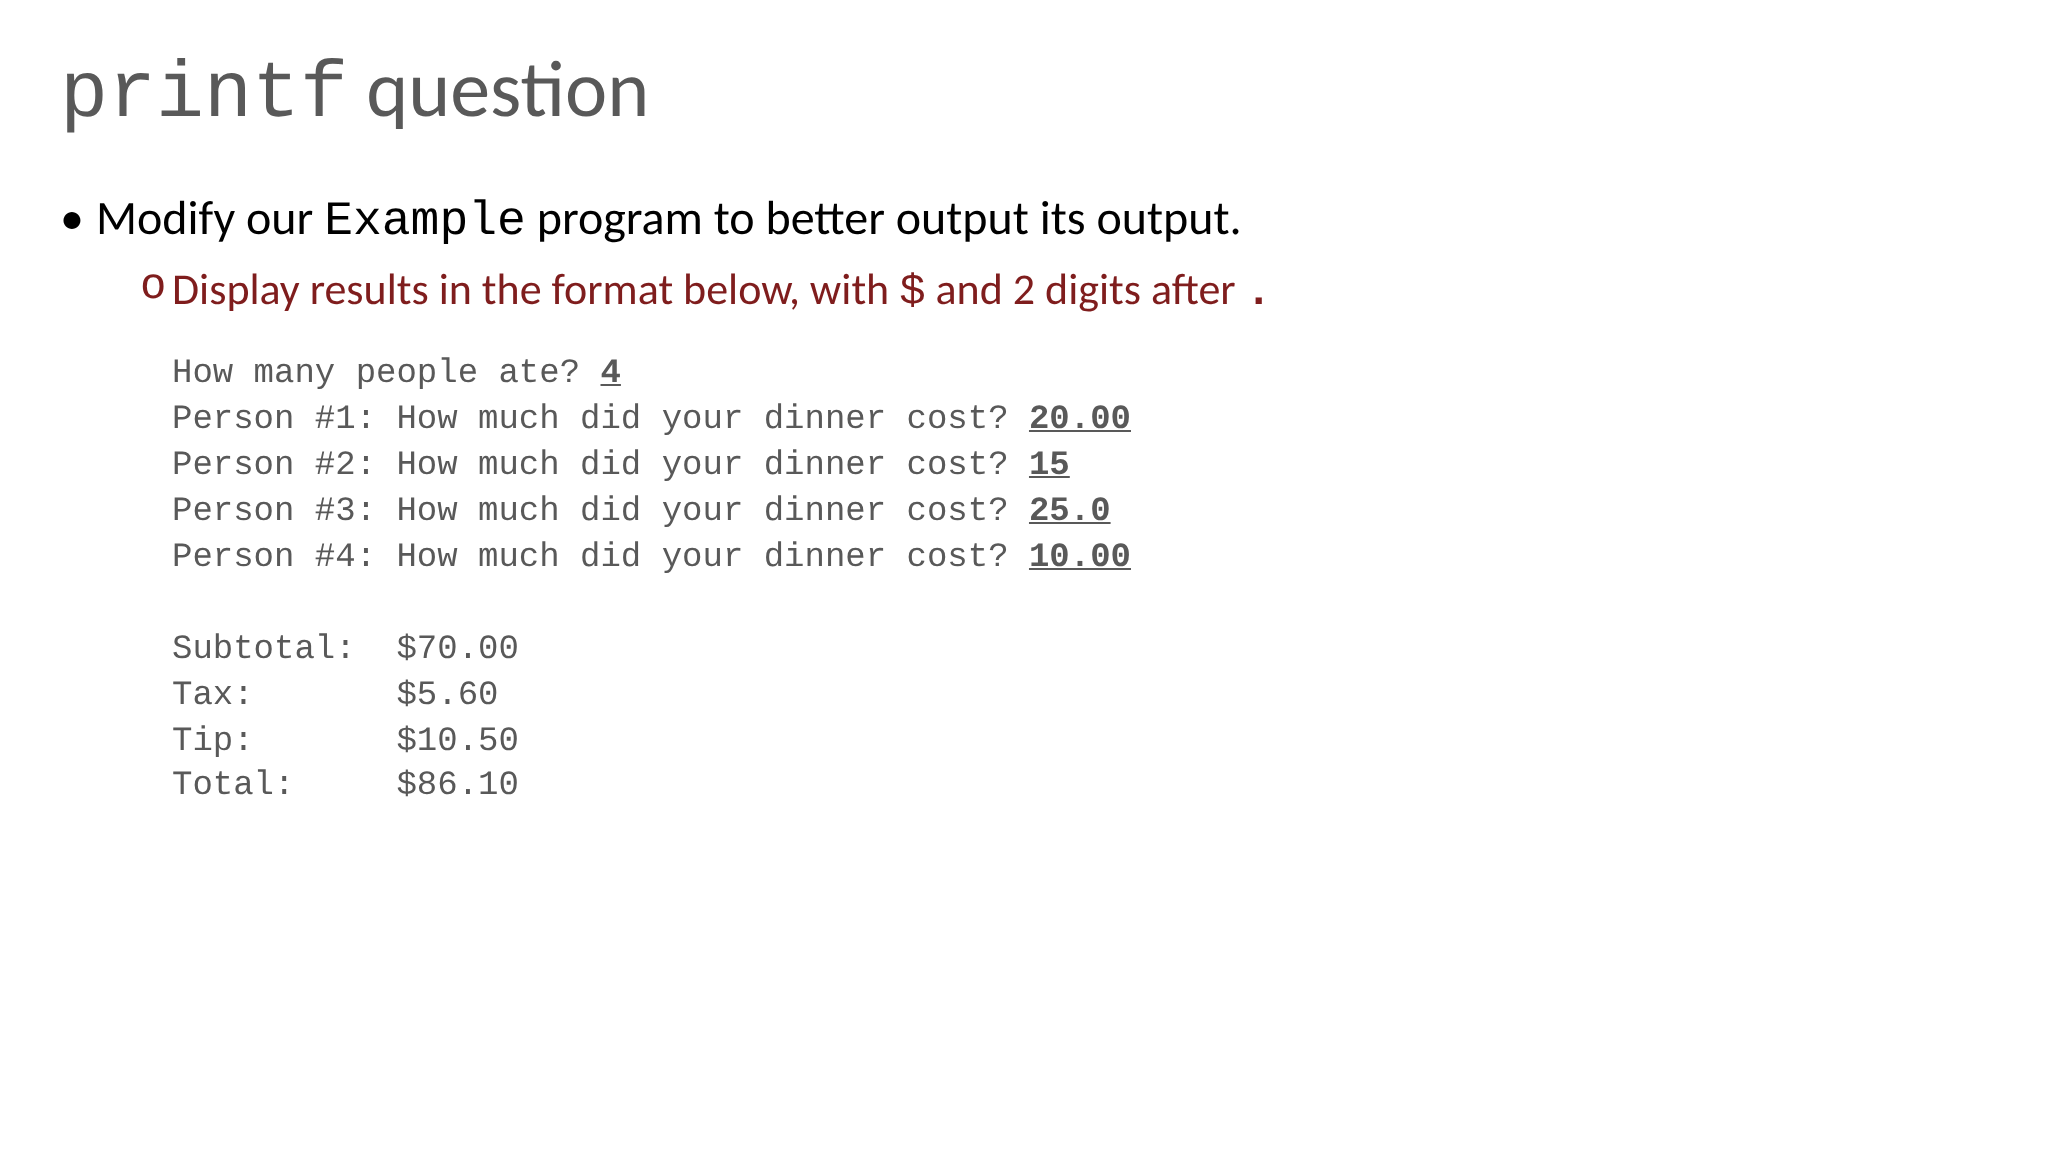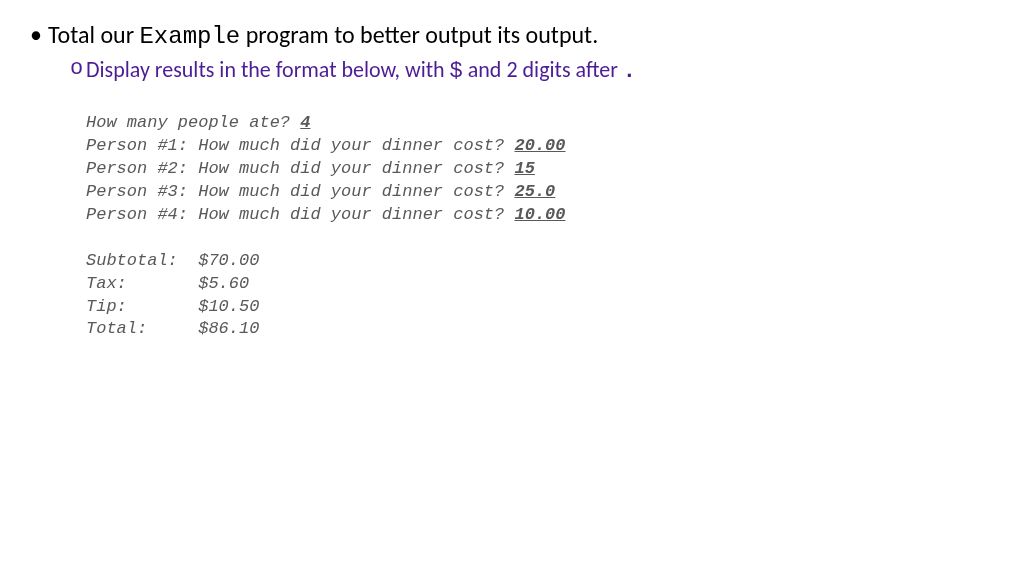--- a/index.html
+++ b/index.html
@@ -43,59 +43,61 @@
     left: 0;
     top: 0;
   }
   .sub-bullet {
     list-style: none;
     padding: 0;
     margin: 0;
   }
   .sub-bullet-item {
     font-size: 22px;
-    color: #4c1d95;
+    color: #7f1d1d;
     position: relative;
     padding-left: 56px;
-    margin-bottom: 28px;
+    margin-bottom: 18px;
   }
   .sub-bullet-item::before {
     content: "o";
     position: absolute;
     left: 40px;
     top: 0;
     font-family: "Courier New", Courier, monospace;
   }
   .example-log {
     font-family: "Courier New", Courier, monospace;
     font-size: 17px;
     color: #595959;
     white-space: pre;
     padding-left: 56px;
     line-height: 1.35;
     margin-top: 18px;
-    font-style: italic;
   }
   .underline {
     text-decoration: underline;
     font-weight: bold;
   }
   .bold {
     font-weight: bold;
   }
 </style>
 </head>
 <body>
 
 <div class="slide">
 
+  <div class="title">
+    <span class="mono">printf</span><span> question</span>
+  </div>
 
   <ul class="bullet-list">
     <li class="bullet-item">
-      <span>Total our </span><span class="mono">Example</span><span> program to better output its output.</span>
+      <span>Modify our </span><span class="mono">Example</span><span> program to better output its output.</span>
     </li>
   </ul>
   <ul class="sub-bullet">
     <li class="sub-bullet-item">
       <span>Display results in the format below, with </span><span class="mono">$</span><span> and 2 digits after </span><span class="mono bold">.</span>
     </li>
   </ul>
 
   <div class="example-log"><span>How many people ate? </span><span class="underline">4</span>
 <span>Person #1: How much did your dinner cost? </span><span class="underline">20.00</span>

